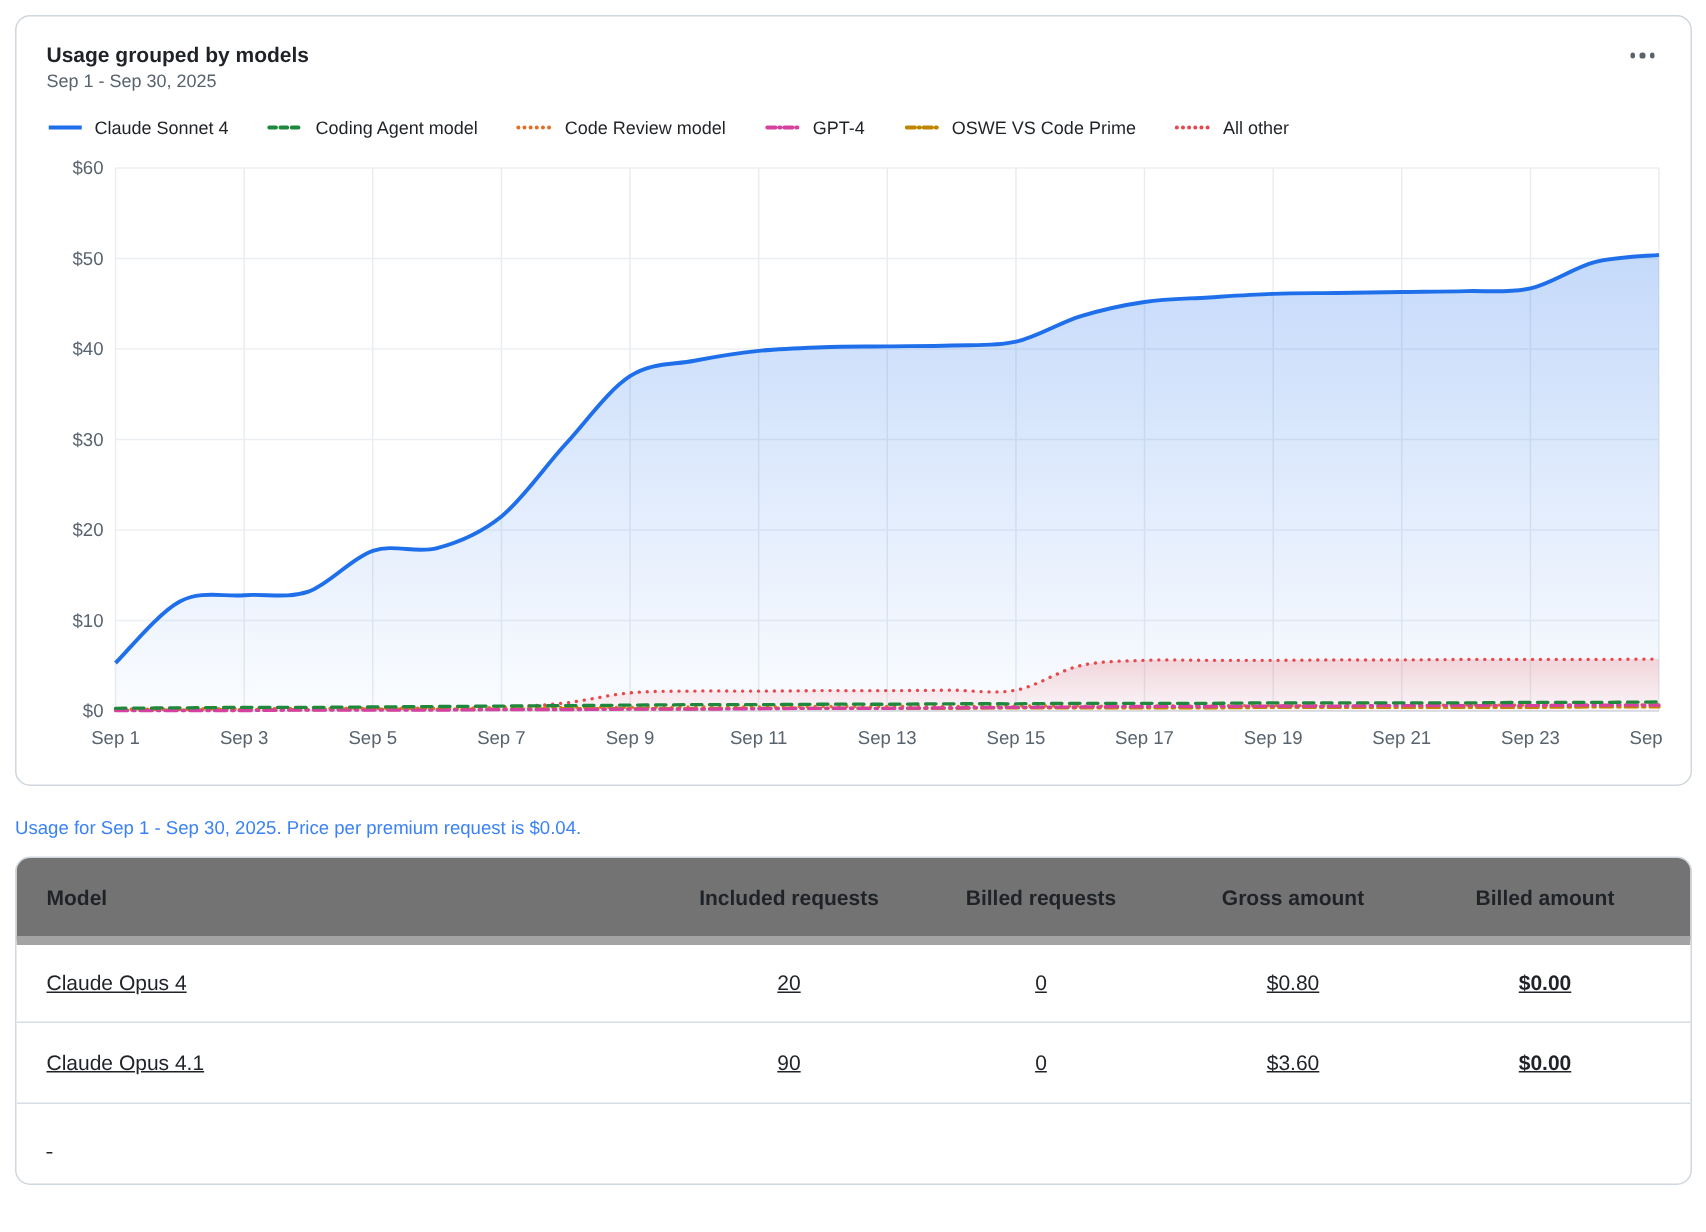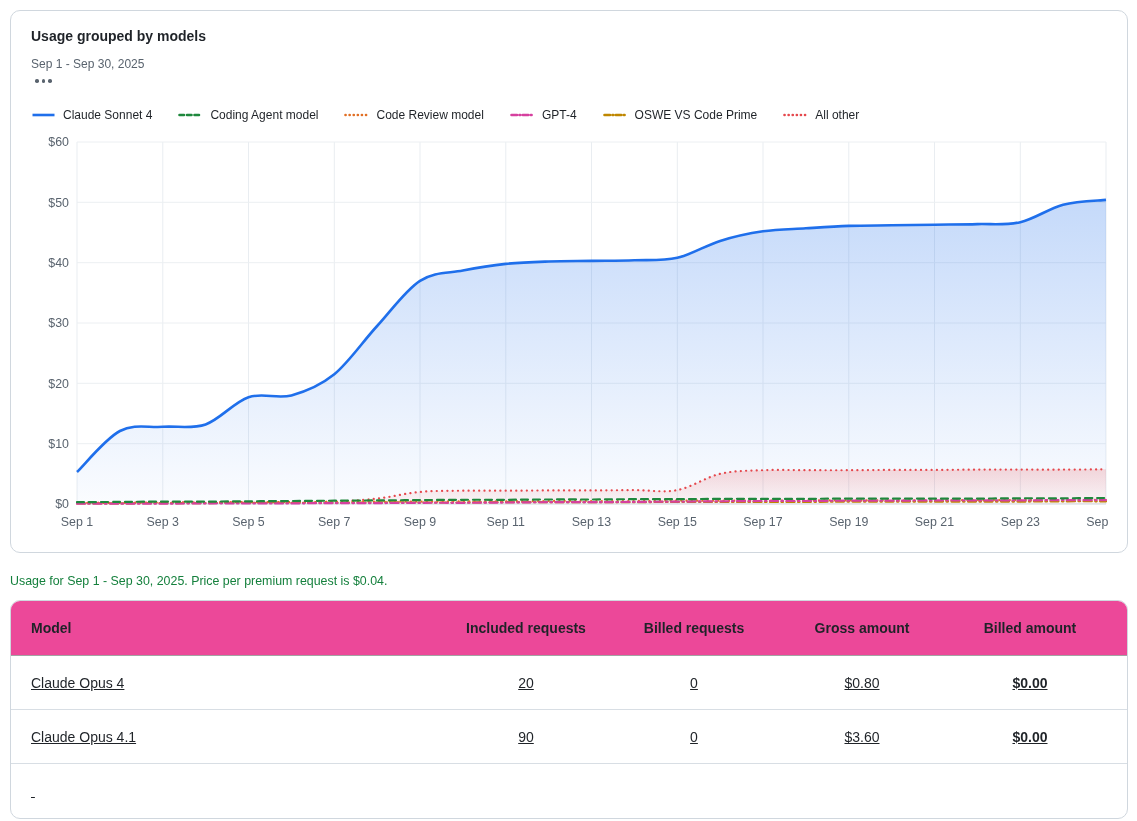--- a/index.html
+++ b/index.html
@@ -4,35 +4,35 @@
 <style>
   * { box-sizing: border-box; }
   html,body { margin:0; padding:0; }
   body {
     width:1137px; height:821px; overflow:hidden;
     background:#ffffff; color:#1f2328;
     font-family:"Liberation Sans", sans-serif;
   }
   .card { background:#fff; border:1px solid #d0d7de; border-radius:10px; }
   .chart-card { margin:10px 9px 0 10px; padding:16px 20px 10px 20px; }
-  .chart-header { display:flex; justify-content:space-between; align-items:flex-start;flex-direction:column; }
+  .chart-header { display:flex; justify-content:space-between; align-items:flex-start; }
   .chart-title { font-size:14px; font-weight:bold; line-height:18px; }
-  .chart-subtitle { font-size:12px; color:#59636e; margin-top:12px; }
+  .chart-subtitle { font-size:12px; color:#59636e; margin-top:2px; }
   .kebab { display:flex; gap:3px; align-items:center; padding:8px 4px; cursor:pointer; border-radius:6px; }
   .kebab .dot { width:3.5px; height:3.5px; border-radius:50%; background:#59636e; }
   .legend { display:flex; gap:26px; align-items:center; margin-top:17px; flex-wrap:wrap;text-align:center; }
   .legend-item { display:flex; align-items:center; gap:7px; font-size:12px; color:#1f2328; cursor:pointer; }
   .chart-wrap { margin-top:10px; }
   svg.chart text { fill:#59636e; font-size:12.4px; font-family:"Liberation Sans", sans-serif; }
   .section-heading { margin:21px 10px 0 10px; }
   .section-title { font-size:14px; font-weight:bold; }
-  .section-subtitle { font-size:12.4px; color:#15803d; margin-top:16px; }
+  .section-subtitle { font-size:12.4px; color:#3b82f6; margin-top:16px; }
   .table-card { margin:12px 9px 0 10px; overflow:hidden; }
   table { width:100%; border-collapse:collapse; font-size:14px; }
-  thead th { background:#ec4899; height:55px; font-weight:bold; color:#1f2328; border-bottom:1px solid #a3a3a3; }
+  thead th { background:#737373; height:55px; font-weight:bold; color:#1f2328; border-bottom:6px solid #a3a3a3; }
   th, td { text-align:center; padding:0 0 0 8px; white-space:nowrap; }
   th:first-child, td:first-child { text-align:left; padding-left:20px; }
   th:last-child, td:last-child { padding-right:17px; }
   tbody td { height:54px; border-bottom:1px solid #d8dee4;text-decoration:underline; }
   td.bold { font-weight:bold; }
   tbody tr:last-child td { border-bottom:none; }
 </style>
 </head>
 <body>
 

